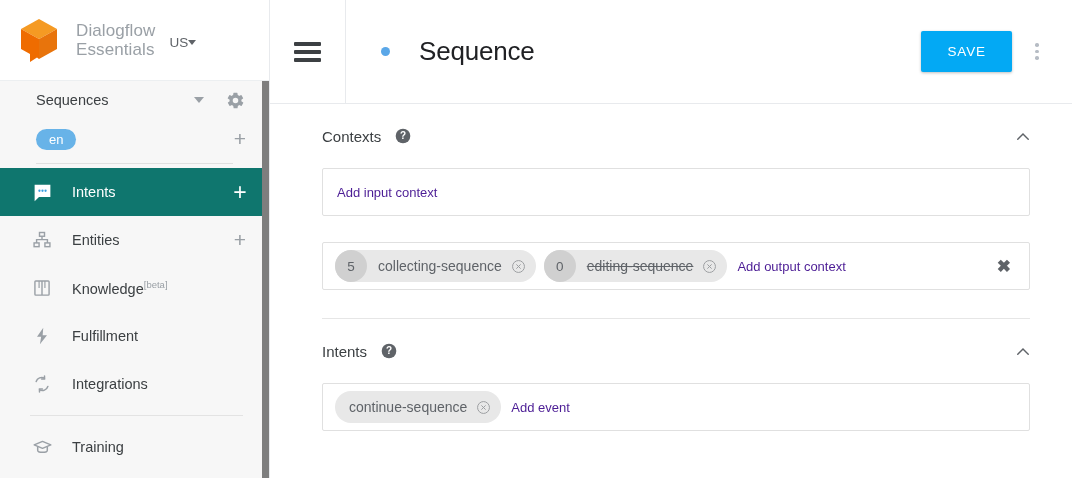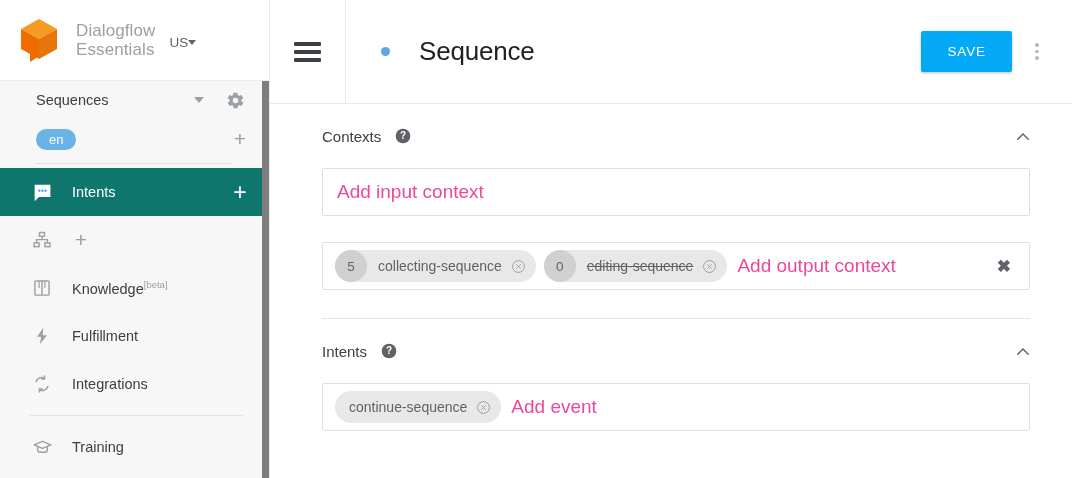--- a/index.html
+++ b/index.html
@@ -271,22 +271,22 @@
     border: 1px solid #e0e0e0;
     border-radius: 2px;
     min-height: 48px;
     display: flex;
     align-items: center;
     padding: 0 12px 0 12px;
     box-sizing: border-box;
     background: #fff;
   }
   .placeholder {
-    color: #ec4899;
-    font-size: 19px;
+    color: #4c1d95;
+    font-size: 13px;
     padding-left: 2px;
   }
   .chip {
     display: inline-flex;
     align-items: center;
     background: #e8e8e8;
     border-radius: 16px;
     height: 32px;
     margin-right: 8px;
     padding-right: 10px;
@@ -383,20 +383,21 @@
 
       <div class="nav-item">
         <span class="nav-icon">
           <svg viewBox="0 0 24 24" width="20" height="20" fill="none" stroke="#9aa0a6" stroke-width="1.7">
             <rect x="9" y="3" width="6" height="4.5"></rect>
             <rect x="2.5" y="15.5" width="6" height="4.5"></rect>
             <rect x="15.5" y="15.5" width="6" height="4.5"></rect>
             <path d="M12 7.5v4M5.5 15.5v-4h13v4"></path>
           </svg>
         </span>
+        <span class="nav-label">Entities</span>
         <span class="plus">+</span>
       </div>
 
       <div class="nav-item">
         <span class="nav-icon">
           <svg viewBox="0 0 24 24" width="20" height="20" fill="none" stroke="#9aa0a6" stroke-width="1.7">
             <rect x="3.5" y="3.5" width="17" height="17" rx="1"></rect>
             <path d="M12 3.5v17"></path>
             <path d="M8.5 3.5v8.5M15.5 3.5v8.5" stroke-width="1.4"></path>
           </svg>

